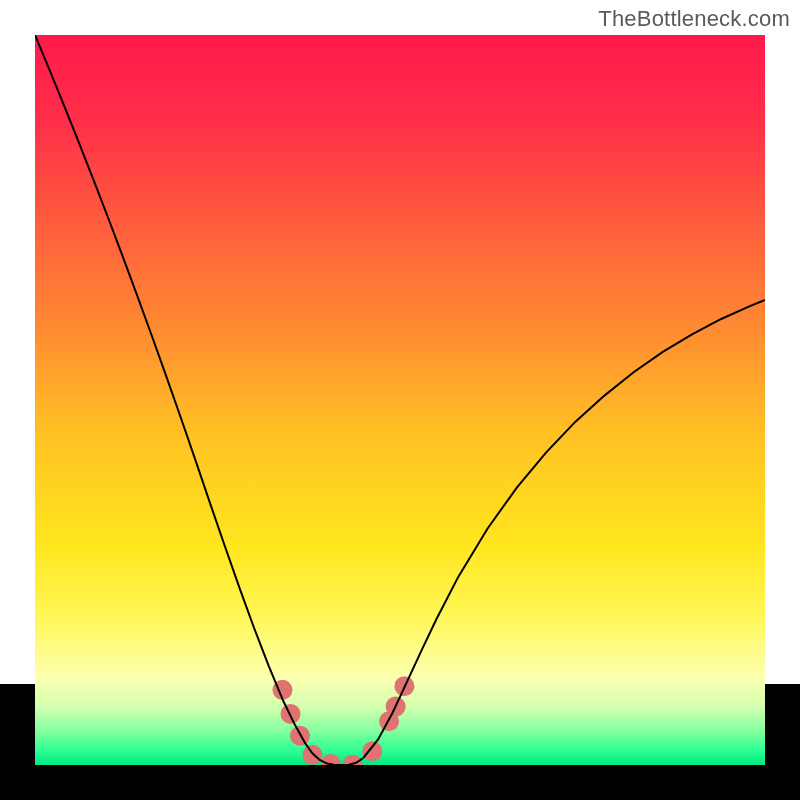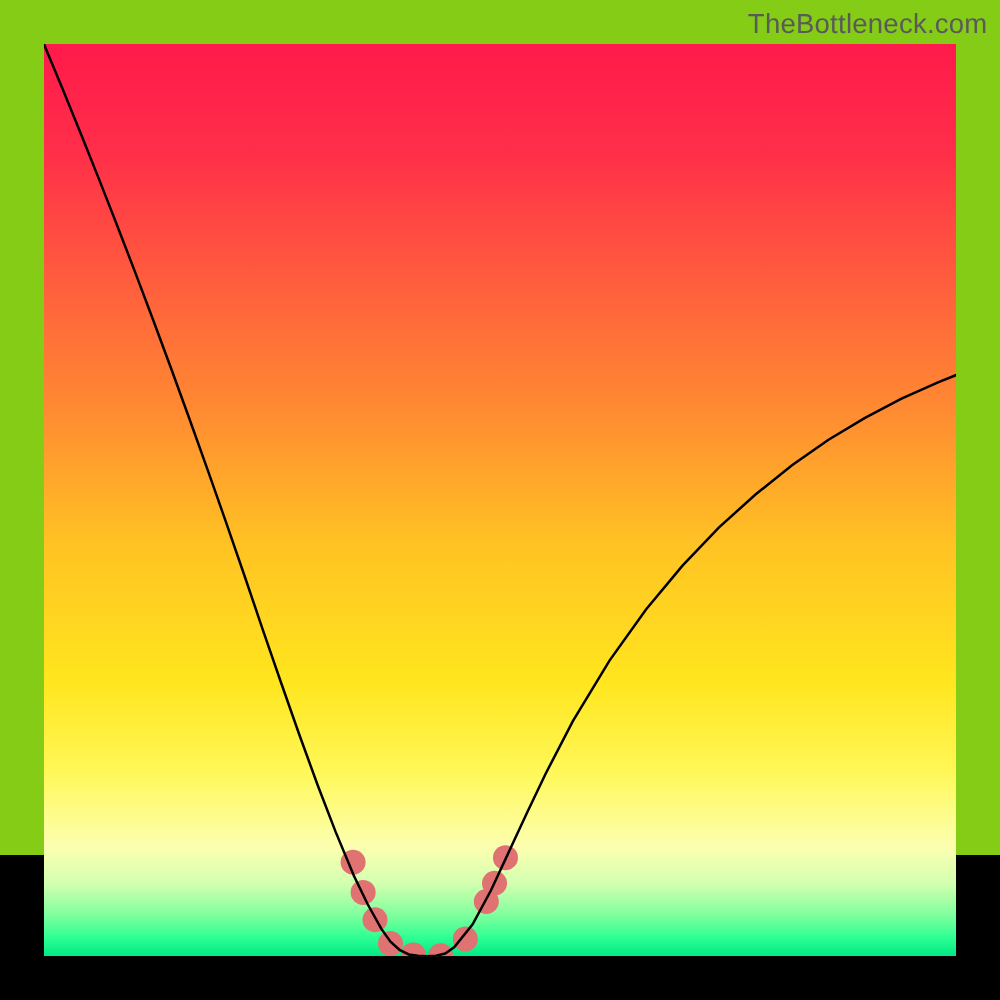--- a/index.html
+++ b/index.html
@@ -8,21 +8,21 @@
     width: 800px;
     height: 800px;
     overflow: hidden;
     background: #000;
     font-family: Arial, Helvetica, sans-serif;
   }
   .frame {
     position: absolute;
     left: 0; top: 0;
     width: 800px; height: 684px;
-    background: #84cc16;
+    background: #ffffff;
   }
   .plot-area {
     position: absolute;
     left: 35px;
     top: 35px;
     width: 730px;
     height: 730px;
     overflow: hidden;
   }
   .watermark {

